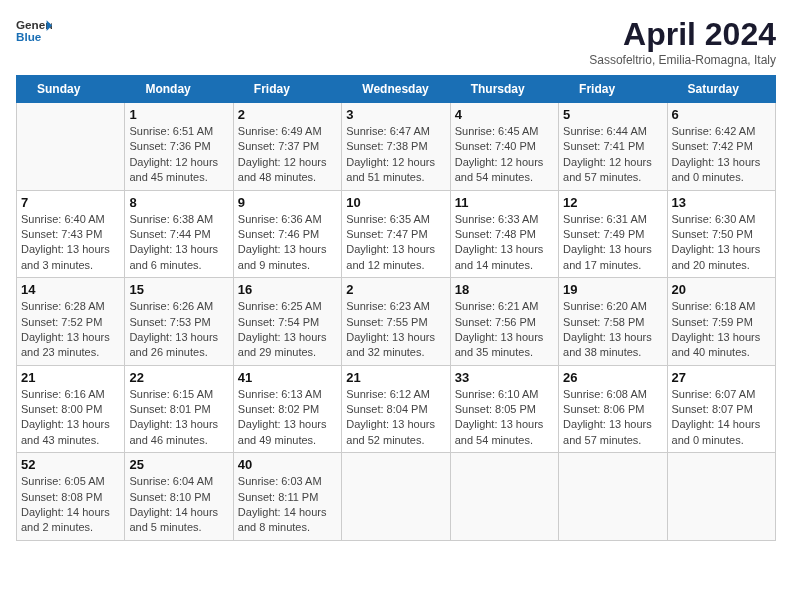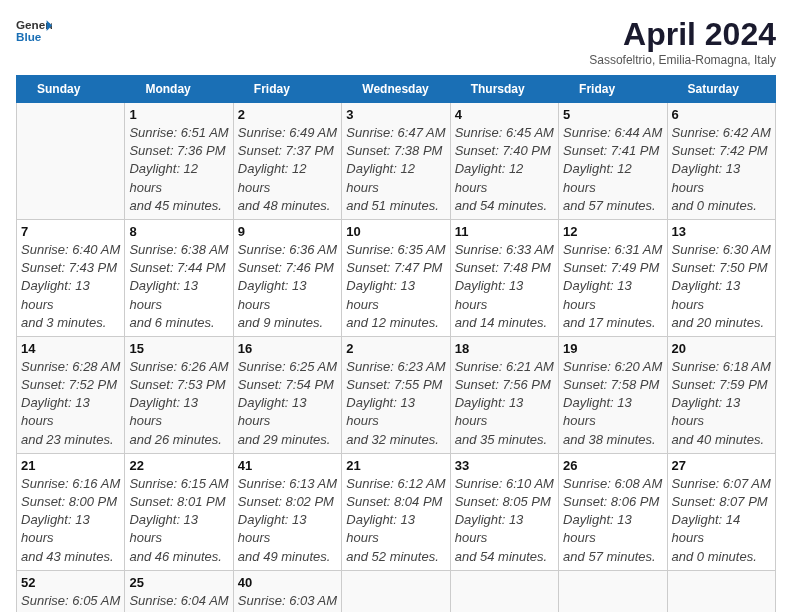--- a/index.html
+++ b/index.html
@@ -49,24 +49,23 @@
     tbody tr:nth-child(odd) { background: #f9f9f9; }
     tbody tr:nth-child(even) { background: #ffffff; }
     .day-num {
       font-size: 13px;
       font-weight: bold;
       color: #111;
       display: block;
       margin-bottom: 2px;
     }
     .day-info {
-      font-size: 13px;
+      font-size: 11px;
       line-height: 1.4;
       color: #444;
-      font-style: italic;
     }
     .logo-svg { width: 36px; height: 30px; }
   </style>
 </head>
 <body>
 
 <div class="header-area">
   <div class="logo">
     <svg class="logo-svg" viewBox="0 0 40 32">
       <text x="0" y="14" font-size="13" font-weight="bold" fill="#333" font-family="Arial">General</text>

